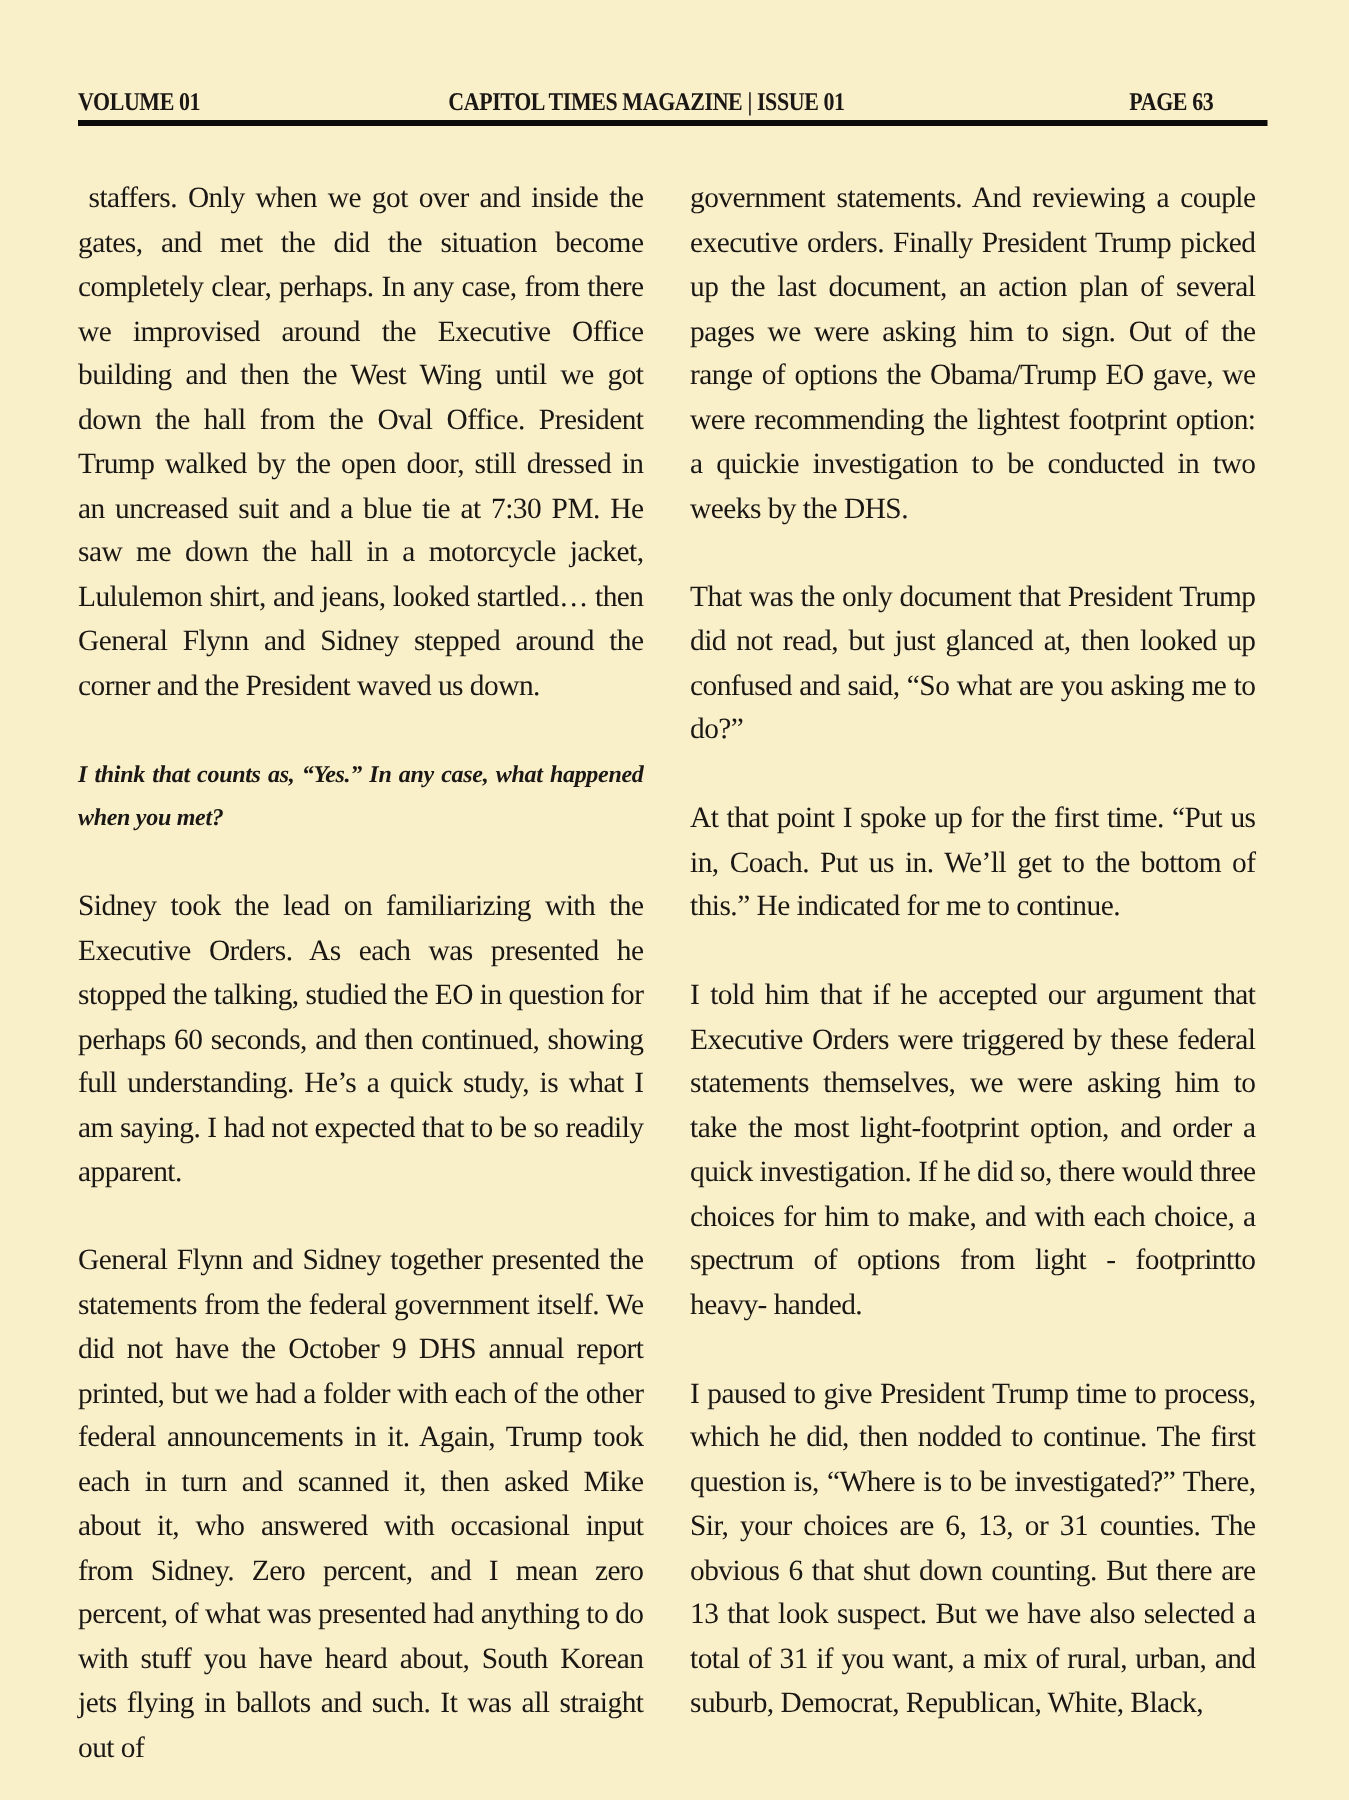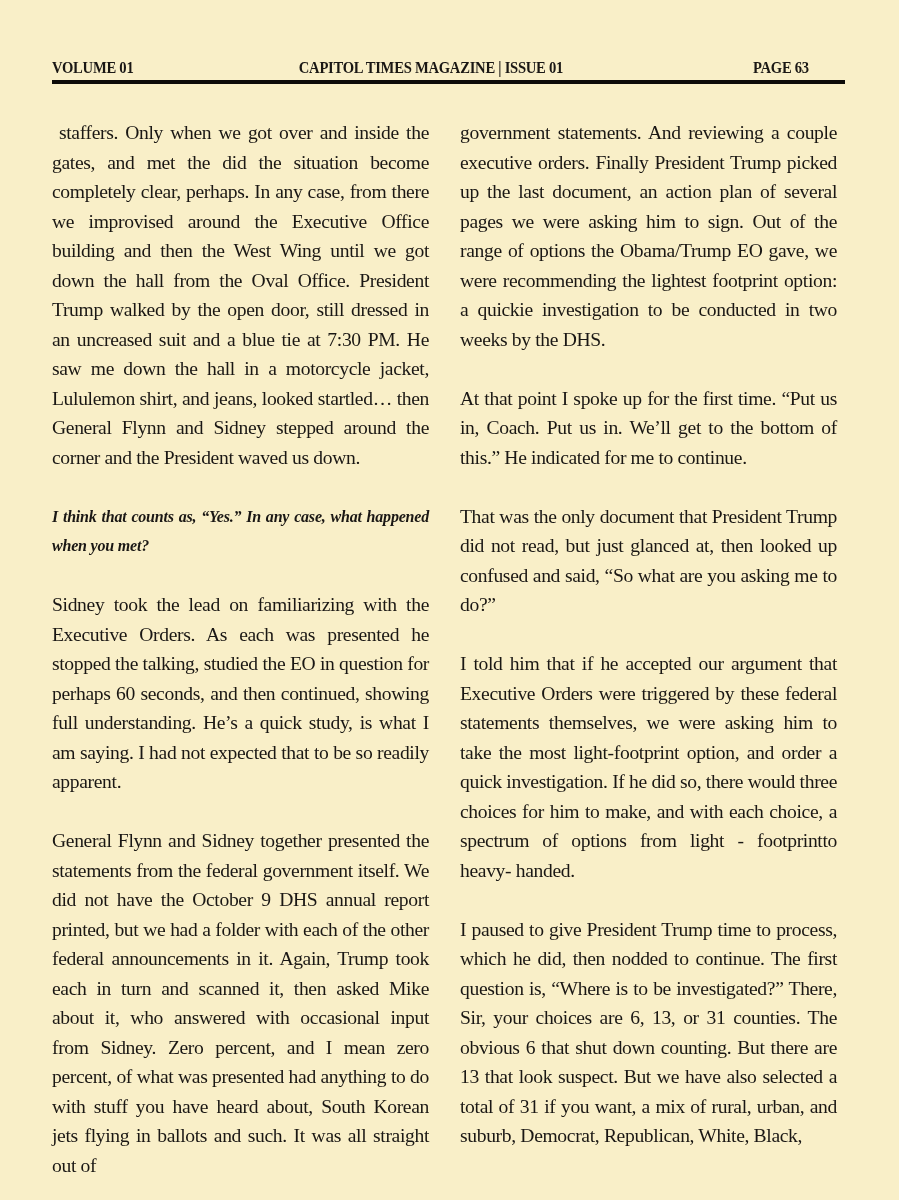--- a/index.html
+++ b/index.html
@@ -77,17 +77,17 @@
 
 <div class="column col-left">
   <p class="para indent">staffers. Only when we got over and inside the gates, and met the did the situation become completely clear, perhaps. In any case, from there we improvised around the Executive Office building and then the West Wing until we got down the hall from the Oval Office. President Trump walked by the open door, still dressed in an uncreased suit and a blue tie at 7:30 PM. He saw me down the hall in a motorcycle jacket, Lululemon shirt, and jeans, looked startled… then General Flynn and Sidney stepped around the corner and the President waved us down.</p>
   <p class="para question">I think that counts as, “Yes.” In any case, what happened when you met?</p>
   <p class="para">Sidney took the lead on familiarizing with the Executive Orders. As each was presented he stopped the talking, studied the EO in question for perhaps 60 seconds, and then continued, showing full understanding. He’s a quick study, is what I am saying. I had not expected that to be so readily apparent.</p>
   <p class="para">General Flynn and Sidney together presented the statements from the federal government itself. We did not have the October 9 DHS annual report printed, but we had a folder with each of the other federal announcements in it. Again, Trump took each in turn and scanned it, then asked Mike about it, who answered with occasional input from Sidney.  Zero percent, and I mean zero percent, of what was presented had anything to do with stuff you have heard about, South Korean jets flying in ballots and such. It was all straight out of</p>
 </div>
 
 <div class="column col-right">
   <p class="para">government statements. And reviewing a couple executive orders. Finally President Trump picked up the last document, an action plan of several pages we were asking him to sign. Out of the range of options the Obama/Trump EO gave, we were recommending the lightest footprint option: a quickie investigation to be conducted in two weeks by the DHS.</p>
+  <p class="para">That was the only document that President Trump did not read, but just glanced at, then looked up confused and said, “So what are you asking me to do?”</p>
   <p class="para">At that point I spoke up for the first time. “Put us in, Coach. Put us in. We’ll get to the bottom of this.” He indicated for me to continue.</p>
-  <p class="para">That was the only document that President Trump did not read, but just glanced at, then looked up confused and said, “So what are you asking me to do?”</p>
   <p class="para">I told him that if he accepted our argument that Executive Orders were triggered by these federal statements themselves, we were asking him to take the most light-footprint option, and order a quick investigation. If he did so, there would three choices for him to make, and with each choice, a spectrum of options from light - footprintto heavy- handed.</p>
   <p class="para">I paused to give President Trump time to process, which he did, then nodded to continue. The first question is, “Where is to be investigated?” There, Sir, your choices are 6, 13, or 31 counties. The obvious 6 that shut down counting. But there are 13 that look suspect. But we have also selected a total of 31 if you want, a mix of rural, urban, and suburb, Democrat, Republican, White, Black,</p>
 </div>
 
 </body></html>

